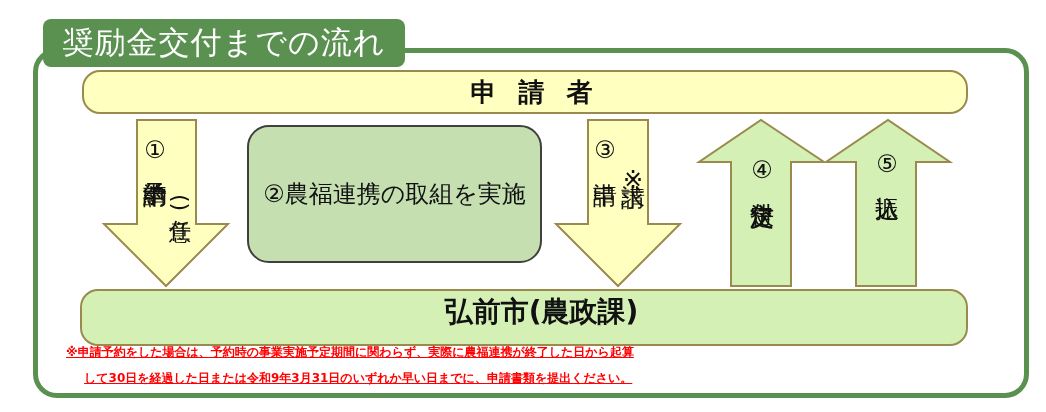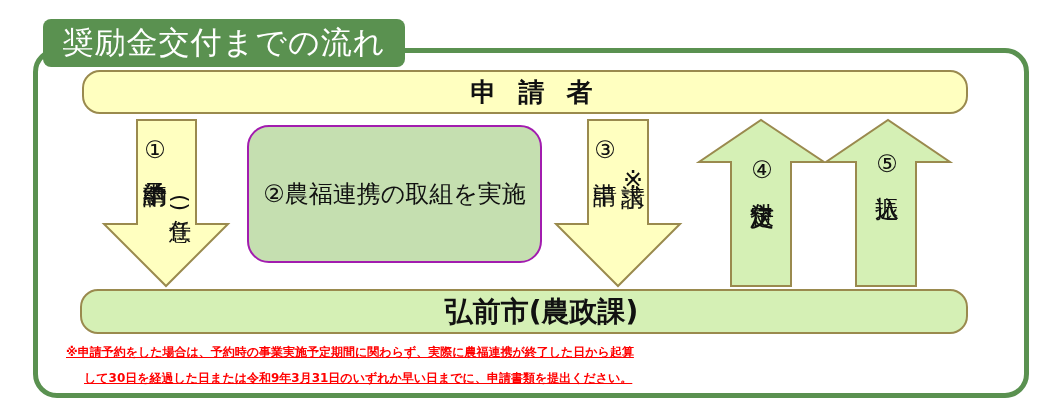--- a/index.html
+++ b/index.html
@@ -1,22 +1,22 @@
 <!DOCTYPE html>
 <html><head>
 <meta charset="utf-8">
 <style>
   html,body{margin:0;padding:0;background:#fff;}
   body{width:1046px;height:412px;position:relative;overflow:hidden;font-family:"DejaVu Sans","Liberation Sans",sans-serif;}
   .frame{position:absolute;left:33px;top:48px;width:996px;height:350px;border:5px solid #5a9150;border-radius:24px;box-sizing:border-box;}
   .title-tab{position:absolute;left:43px;top:19px;width:362px;height:48px;background:#5a9150;border-radius:8px;color:#fff;font-size:31px;line-height:46px;text-align:center;letter-spacing:1px;}
   .bar{position:absolute;border:2px solid #9a8a4e;border-radius:18px;box-sizing:border-box;text-align:center;font-weight:bold;color:#111;padding-left:35px;}
   .bar-top{left:82px;top:70px;width:886px;height:44px;background:#ffffc0;font-size:26px;line-height:40px;letter-spacing:22px;}
-  .bar-bottom{left:80px;top:289px;width:888px;height:45px;background:#d5f0b5;font-size:28px;line-height:41px;}
-  .box2{position:absolute;left:247px;top:125px;width:295px;height:138px;background:#c5dfb0;border:2px solid #a21caf;border-radius:22px;box-sizing:border-box;font-size:24px;line-height:134px;text-align:center;color:#111;}
+  .bar-bottom{left:80px;top:289px;width:888px;height:57px;background:#d5f0b5;font-size:28px;line-height:41px;}
+  .box2{position:absolute;left:247px;top:125px;width:295px;height:138px;background:#c5dfb0;border:2px solid #404040;border-radius:22px;box-sizing:border-box;font-size:24px;line-height:134px;text-align:center;color:#111;}
   svg.arrows{position:absolute;left:0;top:0;}
   .vtext{position:absolute;writing-mode:vertical-rl;font-size:24px;line-height:26px;color:#111;}
   .note{position:absolute;left:66px;color:#ff0000;font-size:12px;font-weight:bold;text-decoration:underline;white-space:nowrap;}
 </style>
 </head>
 <body>
 
 <div class="frame"></div>
 <div class="title-tab">奨励金交付までの流れ</div>
 

